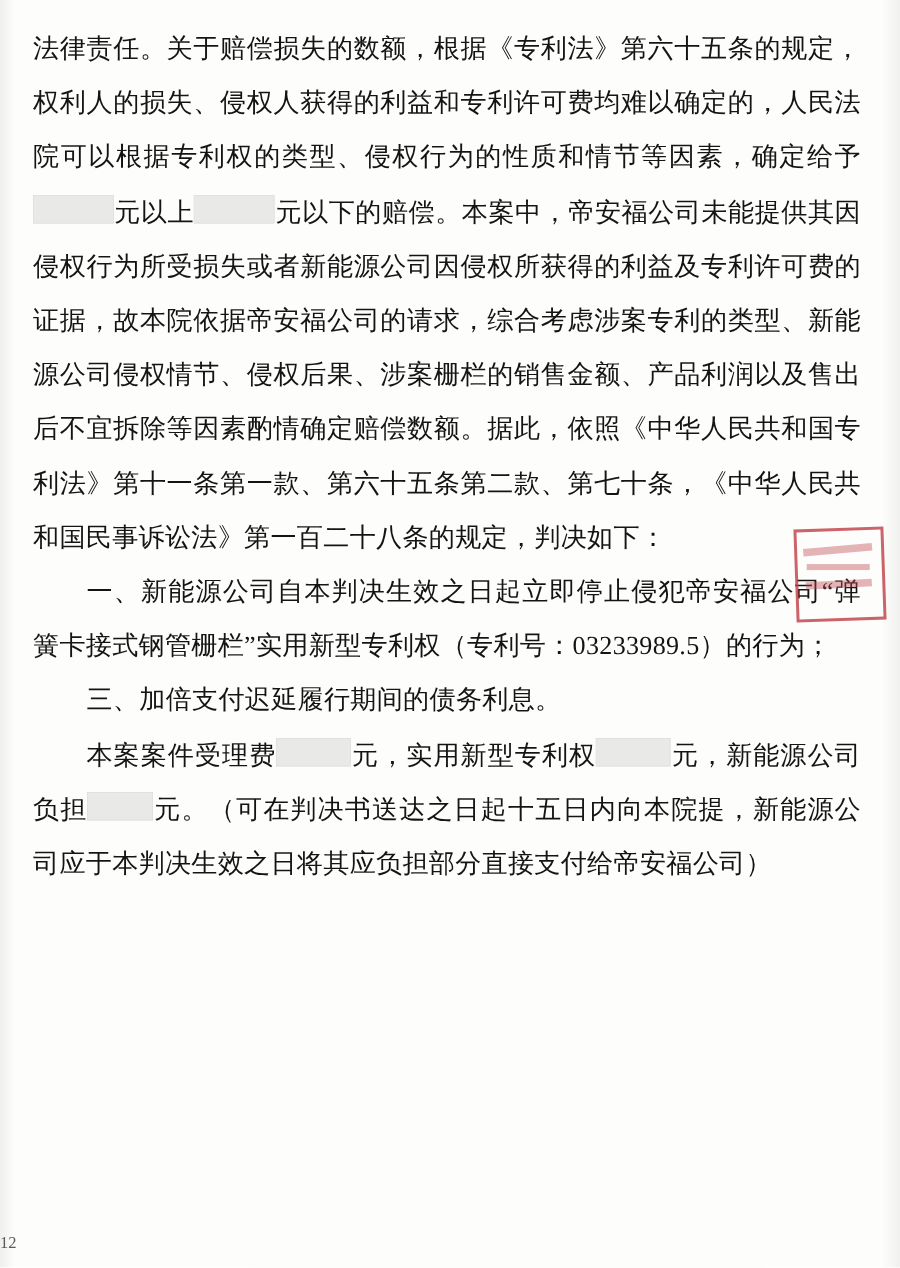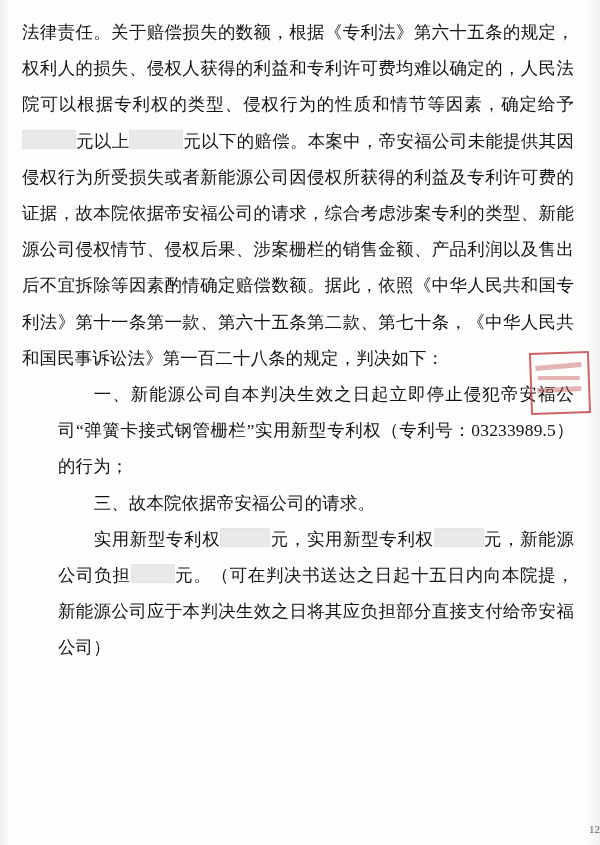--- a/index.html
+++ b/index.html
@@ -30,21 +30,20 @@
     text-align: justify;
     color: #141414;
   }
   .para {
     margin: 0;
     white-space: pre-wrap;
     word-break: break-all;
   }
   .para.indent {
     text-indent: 2.05em;
-    margin-left: 36px;
   }
   
   .redact {
     display: inline-block;
     background: #e9e9e7;
     border: 0;
     vertical-align: -2px;
     height: 19px;
     box-shadow: 0 0 0 0.5px #dedede inset;
   }
@@ -75,21 +74,21 @@
   }
   .seal .s1 { left: 4px;  top: 10px; width: 46px; height: 5px; transform: rotate(-3deg);}
   .seal .s2 { left: 6px;  top: 22px; width: 42px; height: 4px; transform: rotate(2deg);}
   .seal .s3 { left: 5px;  top: 33px; width: 44px; height: 5px; transform: rotate(-1deg);}
 
   .page-number {
     position: absolute;
     left: 0;
     right: 0;
     bottom: 10px;
-    text-align: right;
+    text-align: left;
     font-size: 11px;
     color: #5a5a5a;
     font-family: "Liberation Serif", "DejaVu Serif", serif;
   }
 
   
   .edge-shade-left {
     position: absolute; left: 0; top: 0; width: 10px; height: 845px;
     background: linear-gradient(to right, rgba(0,0,0,0.055), rgba(0,0,0,0));
     pointer-events: none;
@@ -103,22 +102,22 @@
 </head>
 <body>
 
 <div class="page">
   <div class="edge-shade-left"></div>
   <div class="edge-shade-right"></div>
 
   <div class="doc-body" id="doc-body">
       <div class="para"><span>法律责任。关于赔偿损失的数额，根据《专利法》第六十五条的规定，权利人的损失、侵权人获得的利益和专利许可费均难以确定的，人民法院可以根据专利权的类型、侵权行为的性质和情节等因素，确定给予</span><span class="redact r-1"></span><span>元以上</span><span class="redact r-2"></span><span>元以下的赔偿。本案中，帝安福公司未能提供其因侵权行为所受损失或者新能源公司因侵权所获得的利益及专利许可费的证据，故本院依据帝安福公司的请求，综合考虑涉案专利的类型、新能源公司侵权情节、侵权后果、涉案栅栏的销售金额、产品利润以及售出后不宜拆除等因素酌情确定赔偿数额。据此，依照《中华人民共和国专利法》第十一条第一款、第六十五条第二款、第七十条，《中华人民共和国民事诉讼法》第一百二十八条的规定，判决如下：</span></div>
       <div class="para indent"><span>一、新能源公司自本判决生效之日起立即停止侵犯帝安福公司“弹簧卡接式钢管栅栏”实用新型专利权（专利号：03233989.5）的行为；</span></div>
-      <div class="para indent"><span>三、故本院依据帝安福公司的请求。</span></div>
-      <div class="para indent"><span>实用新型专利权</span><span class="redact r-4"></span><span>元，实用新型专利权</span><span class="redact r-5"></span><span>元，新能源公司负担</span><span class="redact r-6"></span><span>元。（可在判决书送达之日起十五日内向本院提，新能源公司应于本判决生效之日将其应负担部分直接支付给帝安福公司）</span></div>
+      <div class="para indent"><span>三、加倍支付迟延履行期间的债务利息。</span></div>
+      <div class="para indent"><span>本案案件受理费</span><span class="redact r-4"></span><span>元，实用新型专利权</span><span class="redact r-5"></span><span>元，新能源公司负担</span><span class="redact r-6"></span><span>元。（可在判决书送达之日起十五日内向本院提，新能源公司应于本判决生效之日将其应负担部分直接支付给帝安福公司）</span></div>
     </div>
 
   <div class="seal">
     <div class="smear s1"></div>
     <div class="smear s2"></div>
     <div class="smear s3"></div>
   </div>
 
   <div class="page-number">12</div>
 </div>

